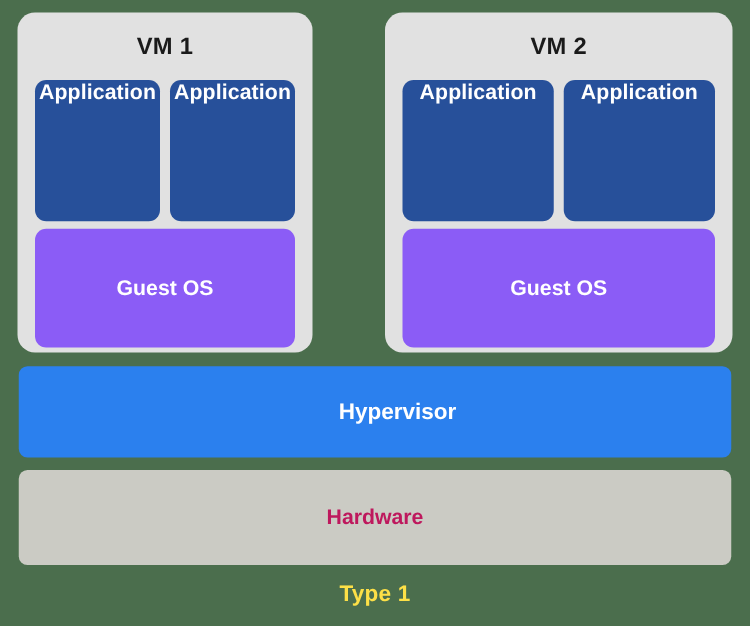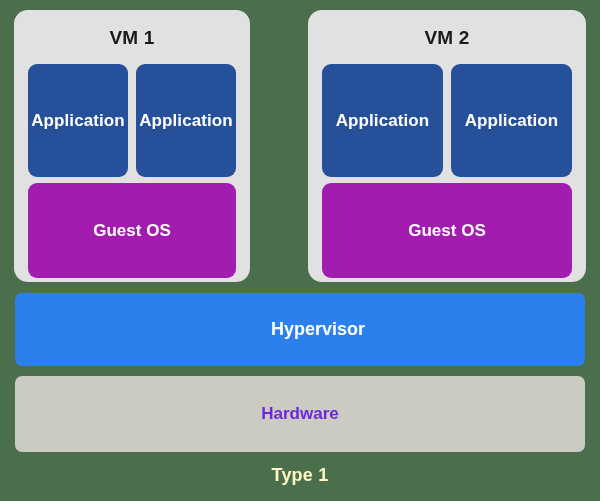--- a/index.html
+++ b/index.html
@@ -52,38 +52,38 @@
     right: 14px;
     height: 113px;
     display: flex;
     gap: 8px;
   }
   .app-box {
     flex: 1 1 0;
     background: #27509a;
     border-radius: 9px;
     display: flex;
-    align-items: center;
+    align-items: flex-start;
     justify-content: center;
   }
   .app-box span {
     color: #ffffff;
     font-size: 17px;
     font-weight: bold;
     letter-spacing: 0.1px;
   }
 
   
   .guest-os {
     position: absolute;
     left: 14px;
     right: 14px;
     top: 173px;
     height: 95px;
-    background: #a21caf;
+    background: #8b5cf6;
     border-radius: 9px;
     display: flex;
     align-items: center;
     justify-content: center;
   }
   .guest-os span {
     color: #ffffff;
     font-size: 17px;
     font-weight: bold;
   }
@@ -109,35 +109,35 @@
     color: #ffffff;
     font-size: 18px;
     font-weight: bold;
   }
   #hardware-layer {
     top: 376px;
     height: 76px;
     background: #cbcbc4;
   }
   #hardware-layer .layer-label {
-    color: #6d28d9;
+    color: #be185d;
     font-size: 17px;
     font-weight: bold;
   }
 
   
   #caption {
     position: absolute;
     left: 0;
     right: 0;
     top: 465px;
     text-align: center;
     font-size: 18px;
     font-weight: bold;
-    color: #fef9c3;
+    color: #fde047;
     letter-spacing: 0.2px;
   }
 </style>
 </head>
 <body>
 
 <div id="diagram">
 
   <div class="vm-container" id="vm-1">
     <div class="vm-title">VM 1</div>

